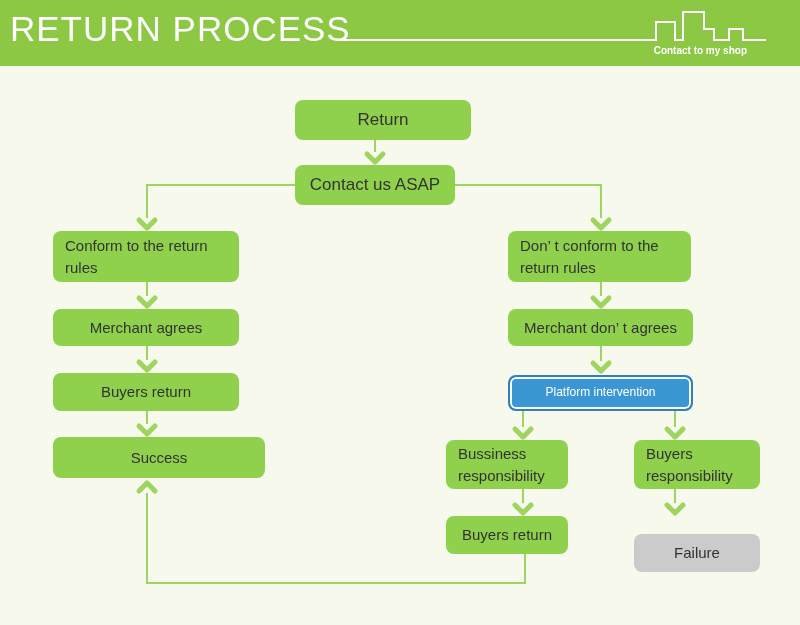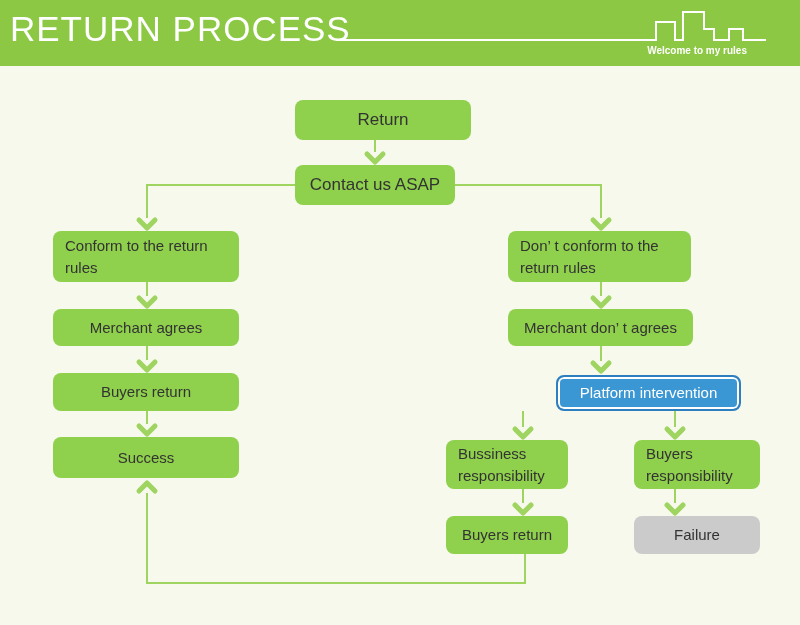--- a/index.html
+++ b/index.html
@@ -43,36 +43,35 @@
   }
   .green{background:var(--node-green,#8fd04d);}
   .center{align-items:center;text-align:center;}
   .leftalign{padding-left:12px;padding-right:6px;text-align:left;}
   .big{font-size:17px;}
   .blue{
     background:var(--node-blue,#3b97d3);
     border:2px solid var(--node-blue-border,#2d7fc0);
     box-shadow:inset 0 0 0 2px #fff;
     color:var(--text-light,#fff);
-    font-size:15px;
-    margin-left:48px;
+    font-size:12px;
   }
-  .gray{background:var(--node-gray,#cbcbcb);}
+  .gray{background:var(--node-gray,#cbcbcb);margin-top:18px;}
 </style>
 </head>
 <body>
 
 <div class="stage">
 
   <header class="header">
     <h1>RETURN PROCESS</h1>
     <svg class="header-art" viewBox="0 0 800 66">
       <path d="M336,40 H656 V22 H675 V40 H683 V12 H704 V29 H714 V40 H729 V29 H743 V40 H766"></path>
     </svg>
-    <span class="tagline">Welcome to my rules</span>
+    <span class="tagline">Contact to my shop</span>
   </header>
 
   <main class="canvas">
 
     <svg class="edges" viewBox="0 0 800 625">
 
       <path class="cline" d="M375,140 V152"></path>
       <polyline class="ahead" points="367,154 375,162 383,154"></polyline>
 
       <path class="cline" d="M295,185 H147 V218"></path>
@@ -115,21 +114,21 @@
     <div class="node green center big" style="left:295px;top:34px;width:176px;height:40px">Return</div>
 
     <div class="node green leftalign" style="left:53px;top:165px;width:186px;height:51px">Conform to the return rules</div>
 
     <div class="node green center big" style="left:295px;top:99px;width:160px;height:40px">Contact us ASAP</div>
 
     <div class="node green center" style="left:53px;top:243px;width:186px;height:37px">Merchant agrees</div>
 
     <div class="node green center" style="left:53px;top:307px;width:186px;height:38px">Buyers return</div>
 
-    <div class="node green center" style="left:53px;top:371px;width:186px;height:41px">Success</div>
+    <div class="node green center" style="left:53px;top:371px;width:212px;height:41px">Success</div>
 
     <div class="node green leftalign" style="left:508px;top:165px;width:183px;height:51px">Don’ t conform to the return rules</div>
 
     <div class="node green center" style="left:508px;top:243px;width:185px;height:37px">Merchant don’ t agrees</div>
 
     <div class="node blue center" style="left:508px;top:309px;width:185px;height:36px">Platform intervention</div>
 
     <div class="node green leftalign" style="left:446px;top:374px;width:122px;height:49px">Bussiness responsibility</div>
 
     <div class="node green leftalign" style="left:634px;top:374px;width:126px;height:49px">Buyers responsibility</div>

